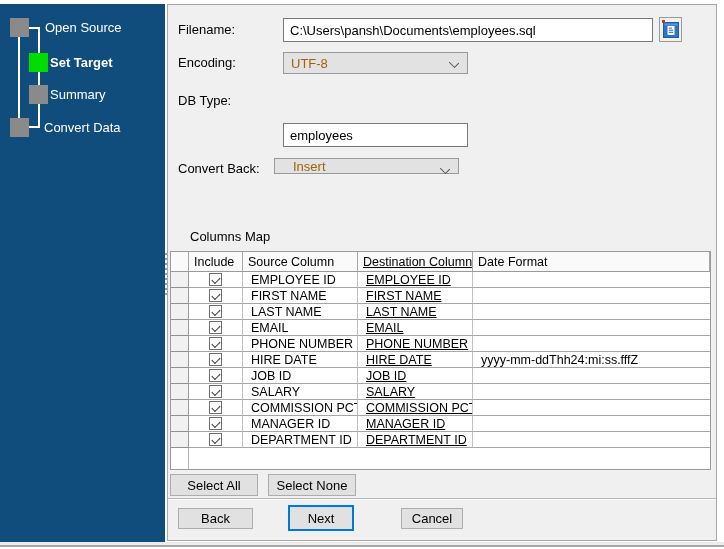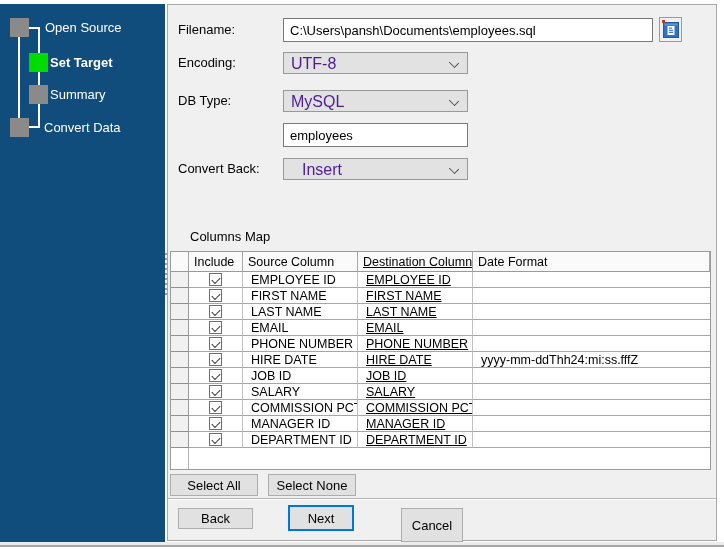--- a/index.html
+++ b/index.html
@@ -12,21 +12,21 @@
   .step-square { position:absolute; width:19px; height:19px; background:#8a8a8a; }
   .step-square.active { background:#00dc00; }
   .step-label { position:absolute; color:#ffffff; font-size:13px; line-height:19px; white-space:nowrap; }
   .step-label.active { font-weight:bold; }
 
   
   .panel { position:absolute; left:167px; top:4px; width:550px; height:537px; background:#f0f0f0; border:1px solid #a7a7a7; }
 
   .form-label { position:absolute; font-size:13px; color:#000; line-height:22px; }
   .text-input { position:absolute; background:#ffffff; border:1px solid #7a7a7a; font-size:13px; color:#000; padding:0 6px; display:flex; align-items:center; white-space:nowrap; overflow:hidden; }
-  .combo { position:absolute; background:#e2e2e2; border:1px solid #999999; font-size:16px; color:#4c1d95; padding:0 22px 0 7px; display:flex; align-items:flex-end; }
+  .combo { position:absolute; background:#e2e2e2; border:1px solid #999999; font-size:13px; color:#a16207; padding:0 22px 0 7px; display:flex; align-items:center; }
   .chevron { position:absolute; right:9px; top:6px; width:8px; height:8px; border-right:1.5px solid #4d4d4d; border-bottom:1.5px solid #4d4d4d; transform:rotate(45deg) scale(1,.8); }
 
   .browse-btn { position:absolute; left:659px; top:17px; width:23px; height:25px; background:#f1f1f1; border:1px solid #9a9a9a; display:flex; align-items:center; justify-content:center; }
   .browse-btn .reddot { position:absolute; left:2px; top:2px; width:3px; height:3px; background:#c0392b; }
 
   .section-label { position:absolute; font-size:13px; color:#000;margin-left:12px; }
 
   
   .grid { position:absolute; left:170px; top:251px; width:541px; height:219px; background:#ffffff; border:1px solid #9a9a9a; display:flex; flex-direction:column; overflow:hidden; }
   .grid-row { display:flex; height:16px; flex:none; }
@@ -99,29 +99,25 @@
     </svg>
   </div>
 
   <div class="form-label" style="left:178px; top:52px;">Encoding:</div>
   <div class="combo" style="left:283px; top:52px; width:185px; height:22px;">
     <span>UTF-8</span>
     <span class="chevron"></span>
   </div>
 
   <div class="form-label" style="left:178px; top:90px;">DB Type:</div>
-  <div class="combo" style="left:283px; top:90px; width:185px; height:22px;">
-    <span>MySQL</span>
-    <span class="chevron"></span>
-  </div>
 
   <div class="text-input" style="left:283px; top:123px; width:185px; height:24px;">employees</div>
 
   <div class="form-label" style="left:178px; top:158px;">Convert Back:</div>
-  <div class="combo" style="left:283px; top:158px; width:185px; height:22px;padding-left:18px;">
+  <div class="combo" style="left:274px; top:158px; width:185px; height:16px;padding-left:18px;">
     <span>Insert</span>
     <span class="chevron"></span>
   </div>
 
   <div class="section-label" style="left:178px; top:229px;">Columns Map</div>
 
   <div class="grid">
     <div class="grid-row header">
       <div class="cell c0"></div>
       <div class="cell c1">Include</div>
@@ -235,18 +231,18 @@
     </div>
   </div>
 
   <div class="btn" style="left:170px; top:474px; width:88px; height:22px;">Select All</div>
   <div class="btn" style="left:268px; top:474px; width:88px; height:22px;">Select None</div>
 
   <div class="divider"></div>
 
   <div class="btn" style="left:178px; top:508px; width:75px; height:21px;">Back</div>
   <div class="btn default" style="left:288px; top:505px; width:66px; height:26px;">Next</div>
-  <div class="btn" style="left:401px; top:508px; width:62px; height:34px;">Cancel</div>
+  <div class="btn" style="left:401px; top:508px; width:62px; height:21px;">Cancel</div>
 
   <div class="frame-bottom-a"></div>
   <div class="frame-bottom-b"></div>
   <div class="frame-bottom-c"></div>
 </div>
 
 </body></html>

